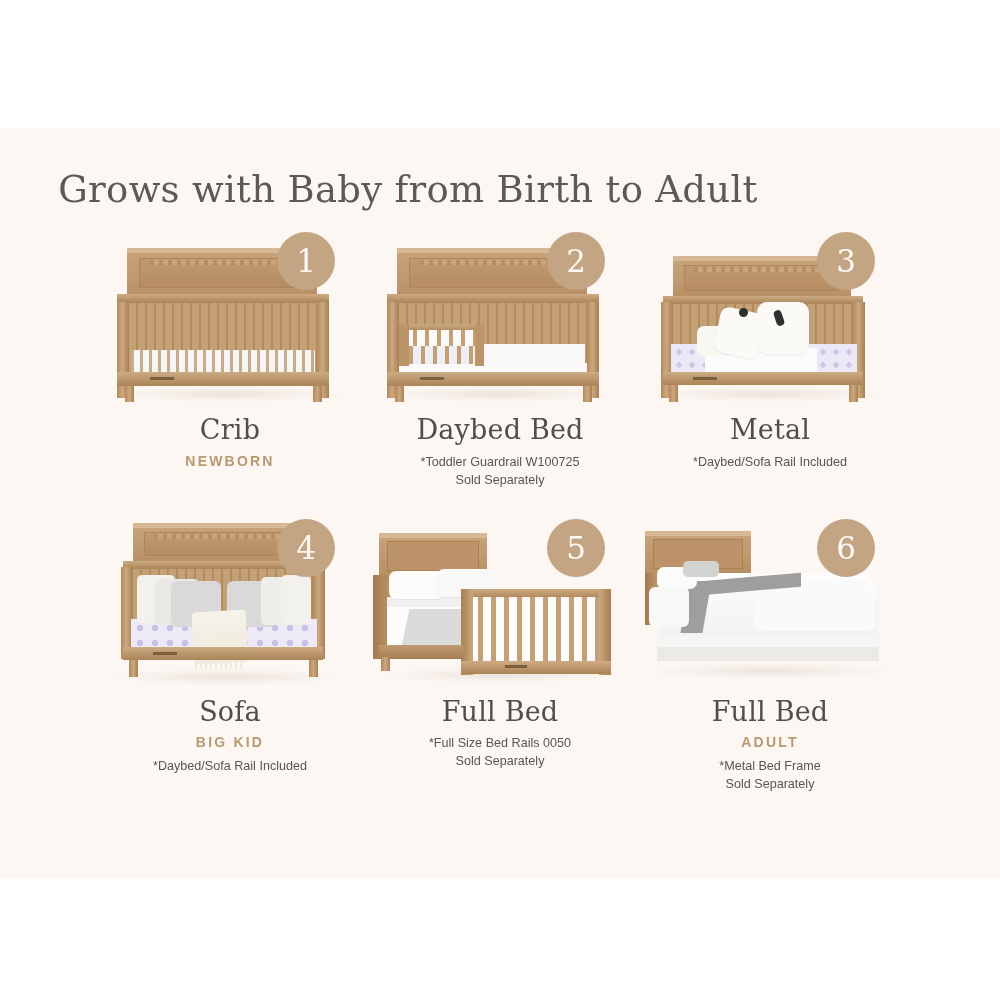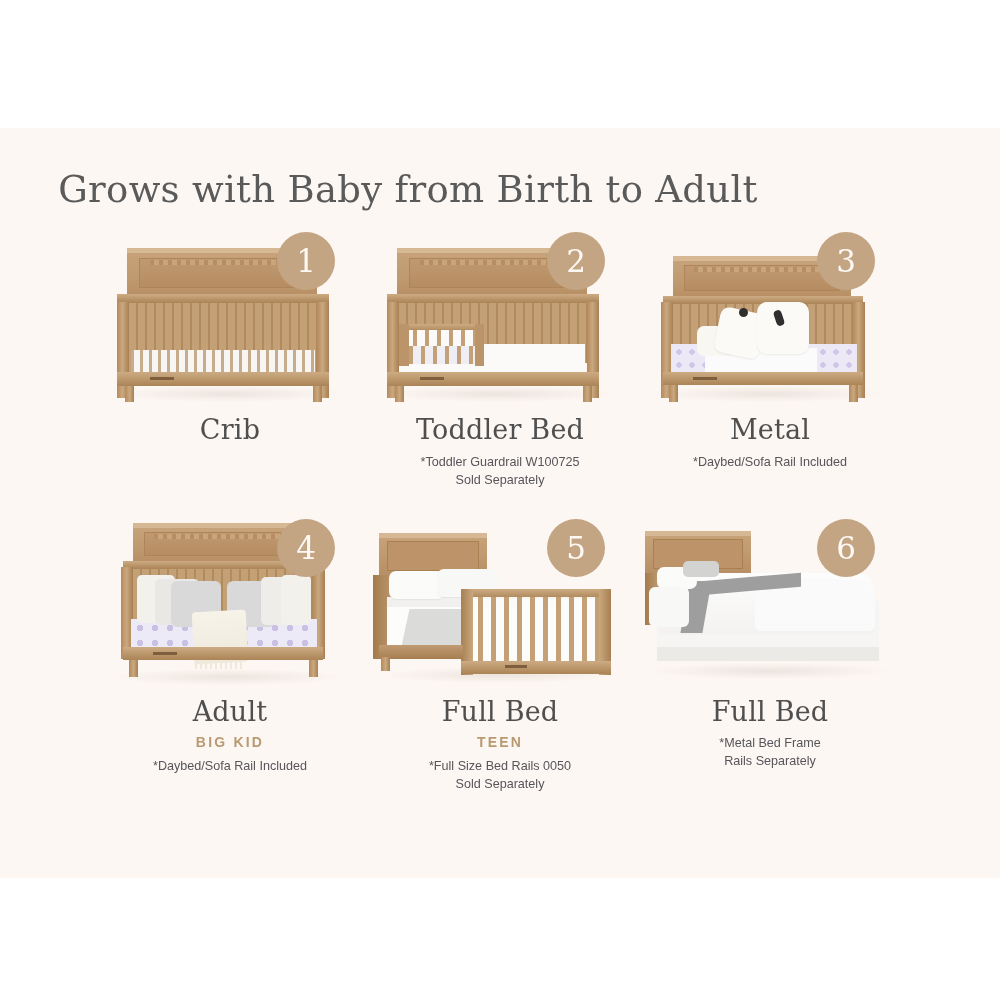--- a/index.html
+++ b/index.html
@@ -191,20 +191,21 @@
 
             <div class="p rail" style="left:22px;top:154px;width:212px;height:14px;"></div>
             <div class="p" style="left:55px;top:159px;width:24px;height:3px;background:#7d5f3e;"></div>
 
             <div class="p leg" style="left:30px;top:168px;width:9px;height:16px;"></div>
             <div class="p leg" style="left:218px;top:168px;width:9px;height:16px;"></div>
           </div>
         </div>
         <div class="labels">
           <div class="title-main">Crib</div>
+          <div class="age-tag">NEWBORN</div>
           <div class="note"></div>
         </div>
       </div>
 
       <div class="cell c2">
         <div class="art-wrap">
           <div class="badge">2</div>
           <div class="art">
             <div class="shadow-floor p" style="left:18px;top:168px;width:230px;height:16px;"></div>
             <div class="p hb-panel" style="left:32px;top:30px;width:190px;height:48px;"></div>
@@ -224,21 +225,21 @@
             <div class="p" style="left:110px;top:106px;width:9px;height:42px;background:#bb9469;"></div>
 
             <div class="p" style="left:44px;top:128px;width:66px;height:18px;background:repeating-linear-gradient(90deg,#c4a077 0px,#c4a077 4px,#efeef4 4px,#efeef4 12px);"></div>
             <div class="p rail" style="left:22px;top:154px;width:212px;height:14px;"></div>
             <div class="p" style="left:55px;top:159px;width:24px;height:3px;background:#7d5f3e;"></div>
             <div class="p leg" style="left:30px;top:168px;width:9px;height:16px;"></div>
             <div class="p leg" style="left:218px;top:168px;width:9px;height:16px;"></div>
           </div>
         </div>
         <div class="labels">
-          <div class="title-main">Toddler Bed</div>
+          <div class="title-main">Daybed Bed</div>
           <div class="note">*Toddler Guardrail W100725
 Sold Separately</div>
         </div>
       </div>
 
       <div class="cell c3">
         <div class="art-wrap">
           <div class="badge">3</div>
           <div class="art">
             <div class="shadow-floor p" style="left:18px;top:168px;width:230px;height:16px;"></div>
@@ -301,21 +302,21 @@
 
             <div class="p" style="left:98px;top:106px;width:54px;height:52px;background:linear-gradient(180deg,#f7f3e9,#efe9dc);border-radius:4px;transform:rotate(-3deg);"></div>
             <div class="p" style="left:100px;top:152px;width:50px;height:12px;background:repeating-linear-gradient(90deg,#efe9dc 0px,#efe9dc 2px,transparent 2px,transparent 5px);"></div>
             <div class="p rail" style="left:28px;top:142px;width:200px;height:13px;"></div>
             <div class="p" style="left:58px;top:147px;width:24px;height:3px;background:#7d5f3e;"></div>
             <div class="p leg" style="left:34px;top:155px;width:9px;height:17px;"></div>
             <div class="p leg" style="left:214px;top:155px;width:9px;height:17px;"></div>
           </div>
         </div>
         <div class="labels">
-          <div class="title-main">Adult</div>
+          <div class="title-main">Sofa</div>
           <div class="age-tag">BIG KID</div>
           <div class="note">*Daybed/Sofa Rail Included</div>
         </div>
       </div>
 
       <div class="cell c2">
         <div class="art-wrap">
           <div class="badge">5</div>
           <div class="art">
             <div class="shadow-floor p" style="left:18px;top:162px;width:230px;height:16px;"></div>
@@ -339,21 +340,20 @@
             <div class="p" style="left:234px;top:84px;width:12px;height:86px;background:linear-gradient(90deg,#caa87f,#a87f53);"></div>
             <div class="p rail" style="left:96px;top:156px;width:150px;height:13px;"></div>
             <div class="p" style="left:140px;top:160px;width:22px;height:3px;background:#7d5f3e;"></div>
 
             <div class="p" style="left:14px;top:140px;width:84px;height:14px;background:linear-gradient(180deg,#c09a71,#a67e51);"></div>
             <div class="p leg" style="left:16px;top:152px;width:9px;height:14px;"></div>
           </div>
         </div>
         <div class="labels">
           <div class="title-main">Full Bed</div>
-          <div class="age-tag">TEEN</div>
           <div class="note">*Full Size  Bed Rails 0050
 Sold Separately</div>
         </div>
       </div>
 
       <div class="cell c3">
         <div class="art-wrap">
           <div class="badge">6</div>
           <div class="art">
             <div class="shadow-floor p" style="left:14px;top:158px;width:240px;height:16px;"></div>
@@ -372,20 +372,21 @@
             <div class="p" style="left:50px;top:76px;width:22px;height:52px;background:#9e9e9e;transform:skewX(-10deg);"></div>
             <div class="p" style="left:66px;top:72px;width:100px;height:14px;background:#9e9e9e;transform:skewY(-5deg);"></div>
 
             <div class="p" style="left:22px;top:62px;width:40px;height:22px;background:#fbfbfa;border-radius:7px;"></div>
             <div class="p" style="left:48px;top:56px;width:36px;height:16px;background:#d3d3d2;border-radius:5px;"></div>
             <div class="p" style="left:14px;top:82px;width:40px;height:40px;background:#f8f8f7;border-radius:6px;"></div>
           </div>
         </div>
         <div class="labels">
           <div class="title-main">Full Bed</div>
+          <div class="age-tag">ADULT</div>
           <div class="note">*Metal Bed Frame
-Rails Separately</div>
+Sold Separately</div>
         </div>
       </div>
     </div>
 
   </div>
 </div>
 
 </body></html>

